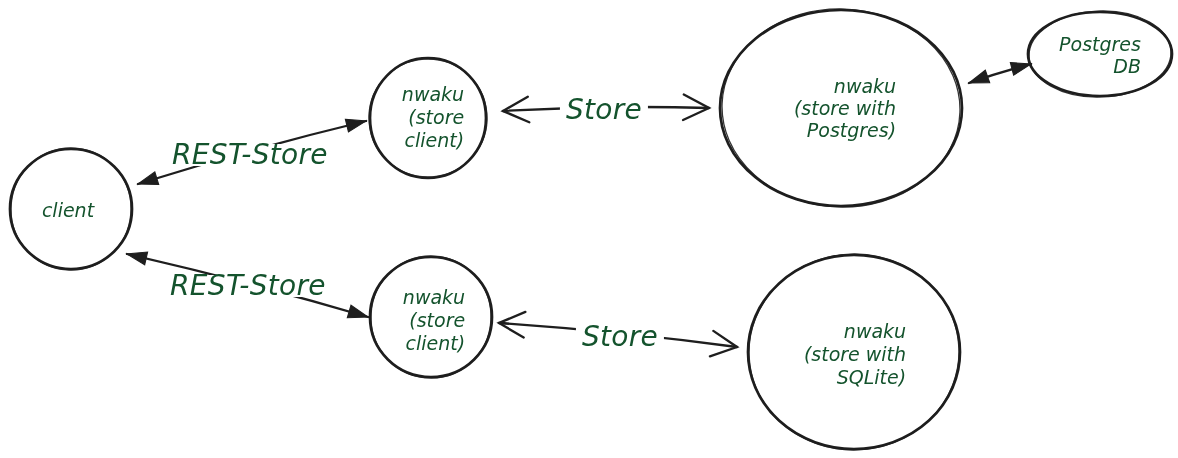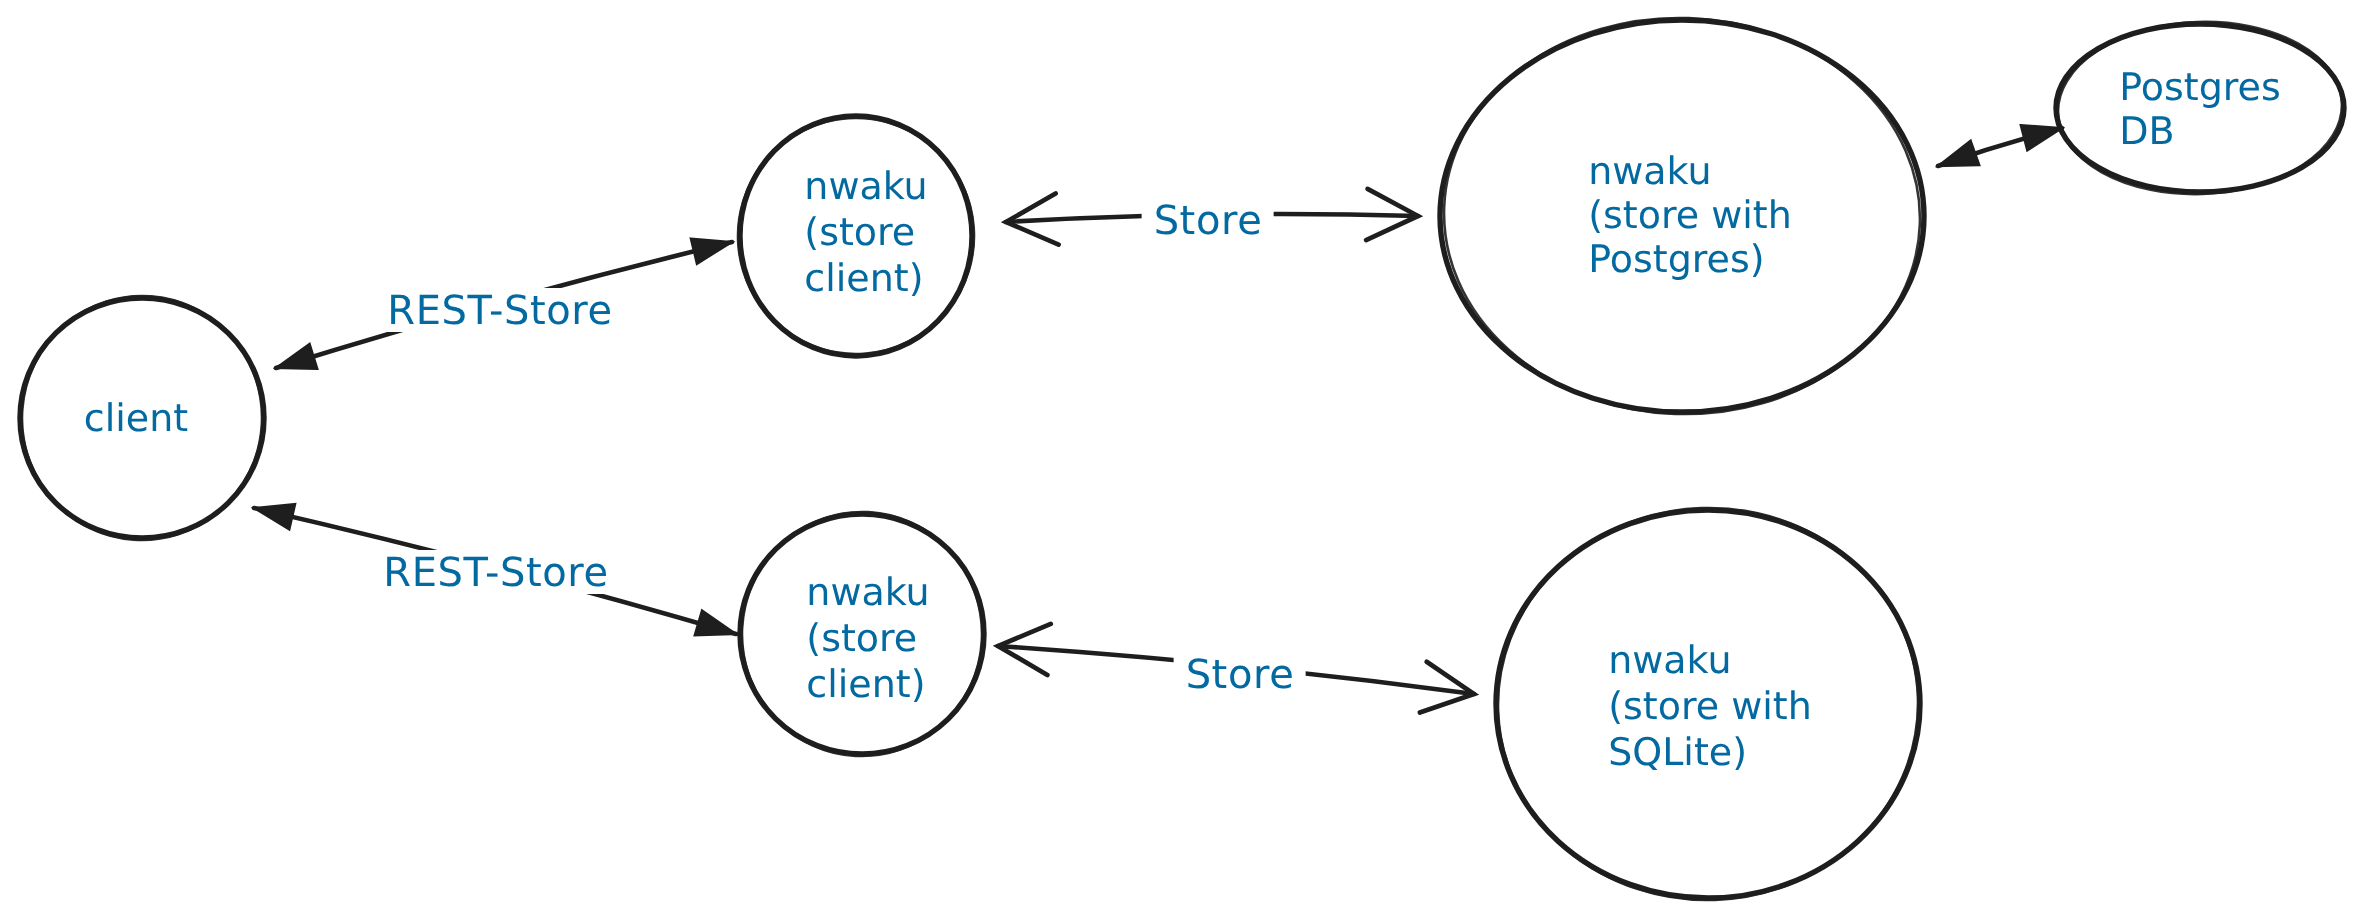--- a/index.html
+++ b/index.html
@@ -32,33 +32,34 @@
   }
   .edge {
     fill: none;
     stroke: #1e1e1e;
     stroke-width: 2.3;
     stroke-linecap: round;
   }
   .lbl {
     position: absolute;
     transform: translate(-50%, -50%);
-    color: #0369a1;
-    text-align: left;
+    color: #14532d;
+    text-align: right;
     white-space: pre-line;
+    font-style: italic;
   }
   .node-lbl {
     font-size: 19px;
     line-height: 23px;
   }
   .node-lbl.tight {
     line-height: 22px;
   }
   .edge-lbl {
-    font-size: 20px;
+    font-size: 28px;
     line-height: 22px;
     background: #ffffff;
     padding: 0 6px;
     letter-spacing: 0.3px;
   }
 </style>
 </head>
 <body>
 
 <div class="canvas">

